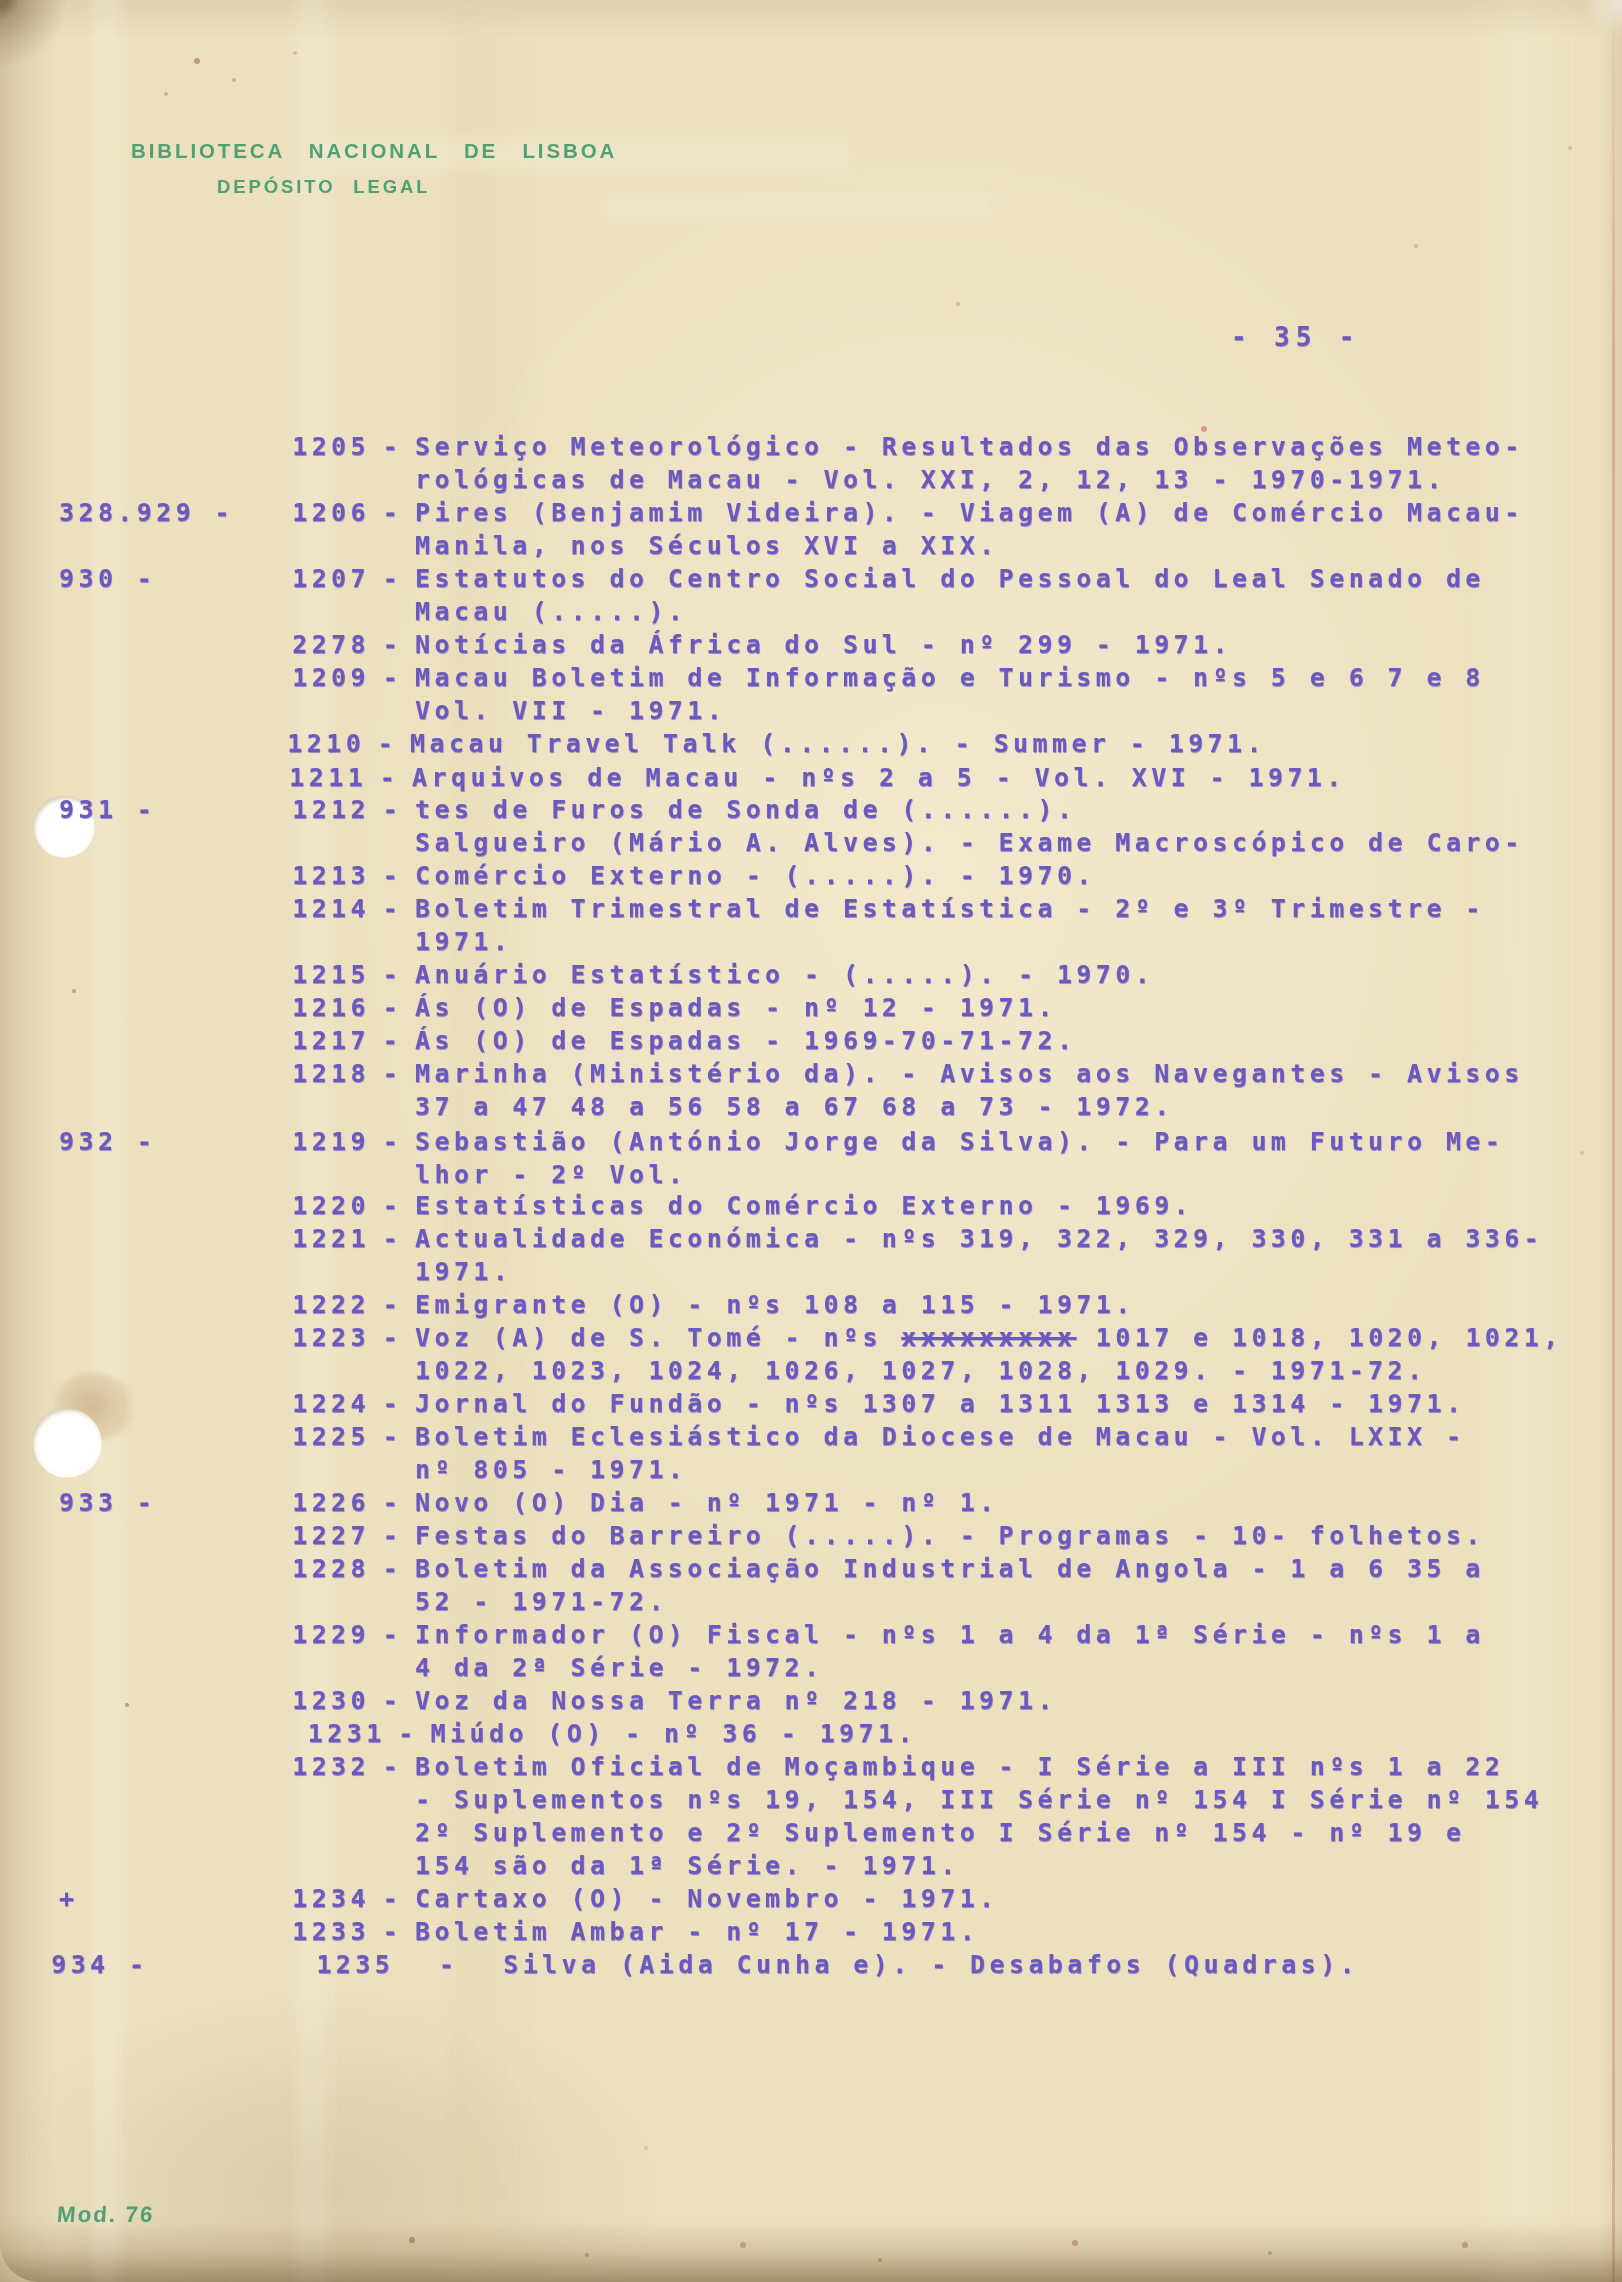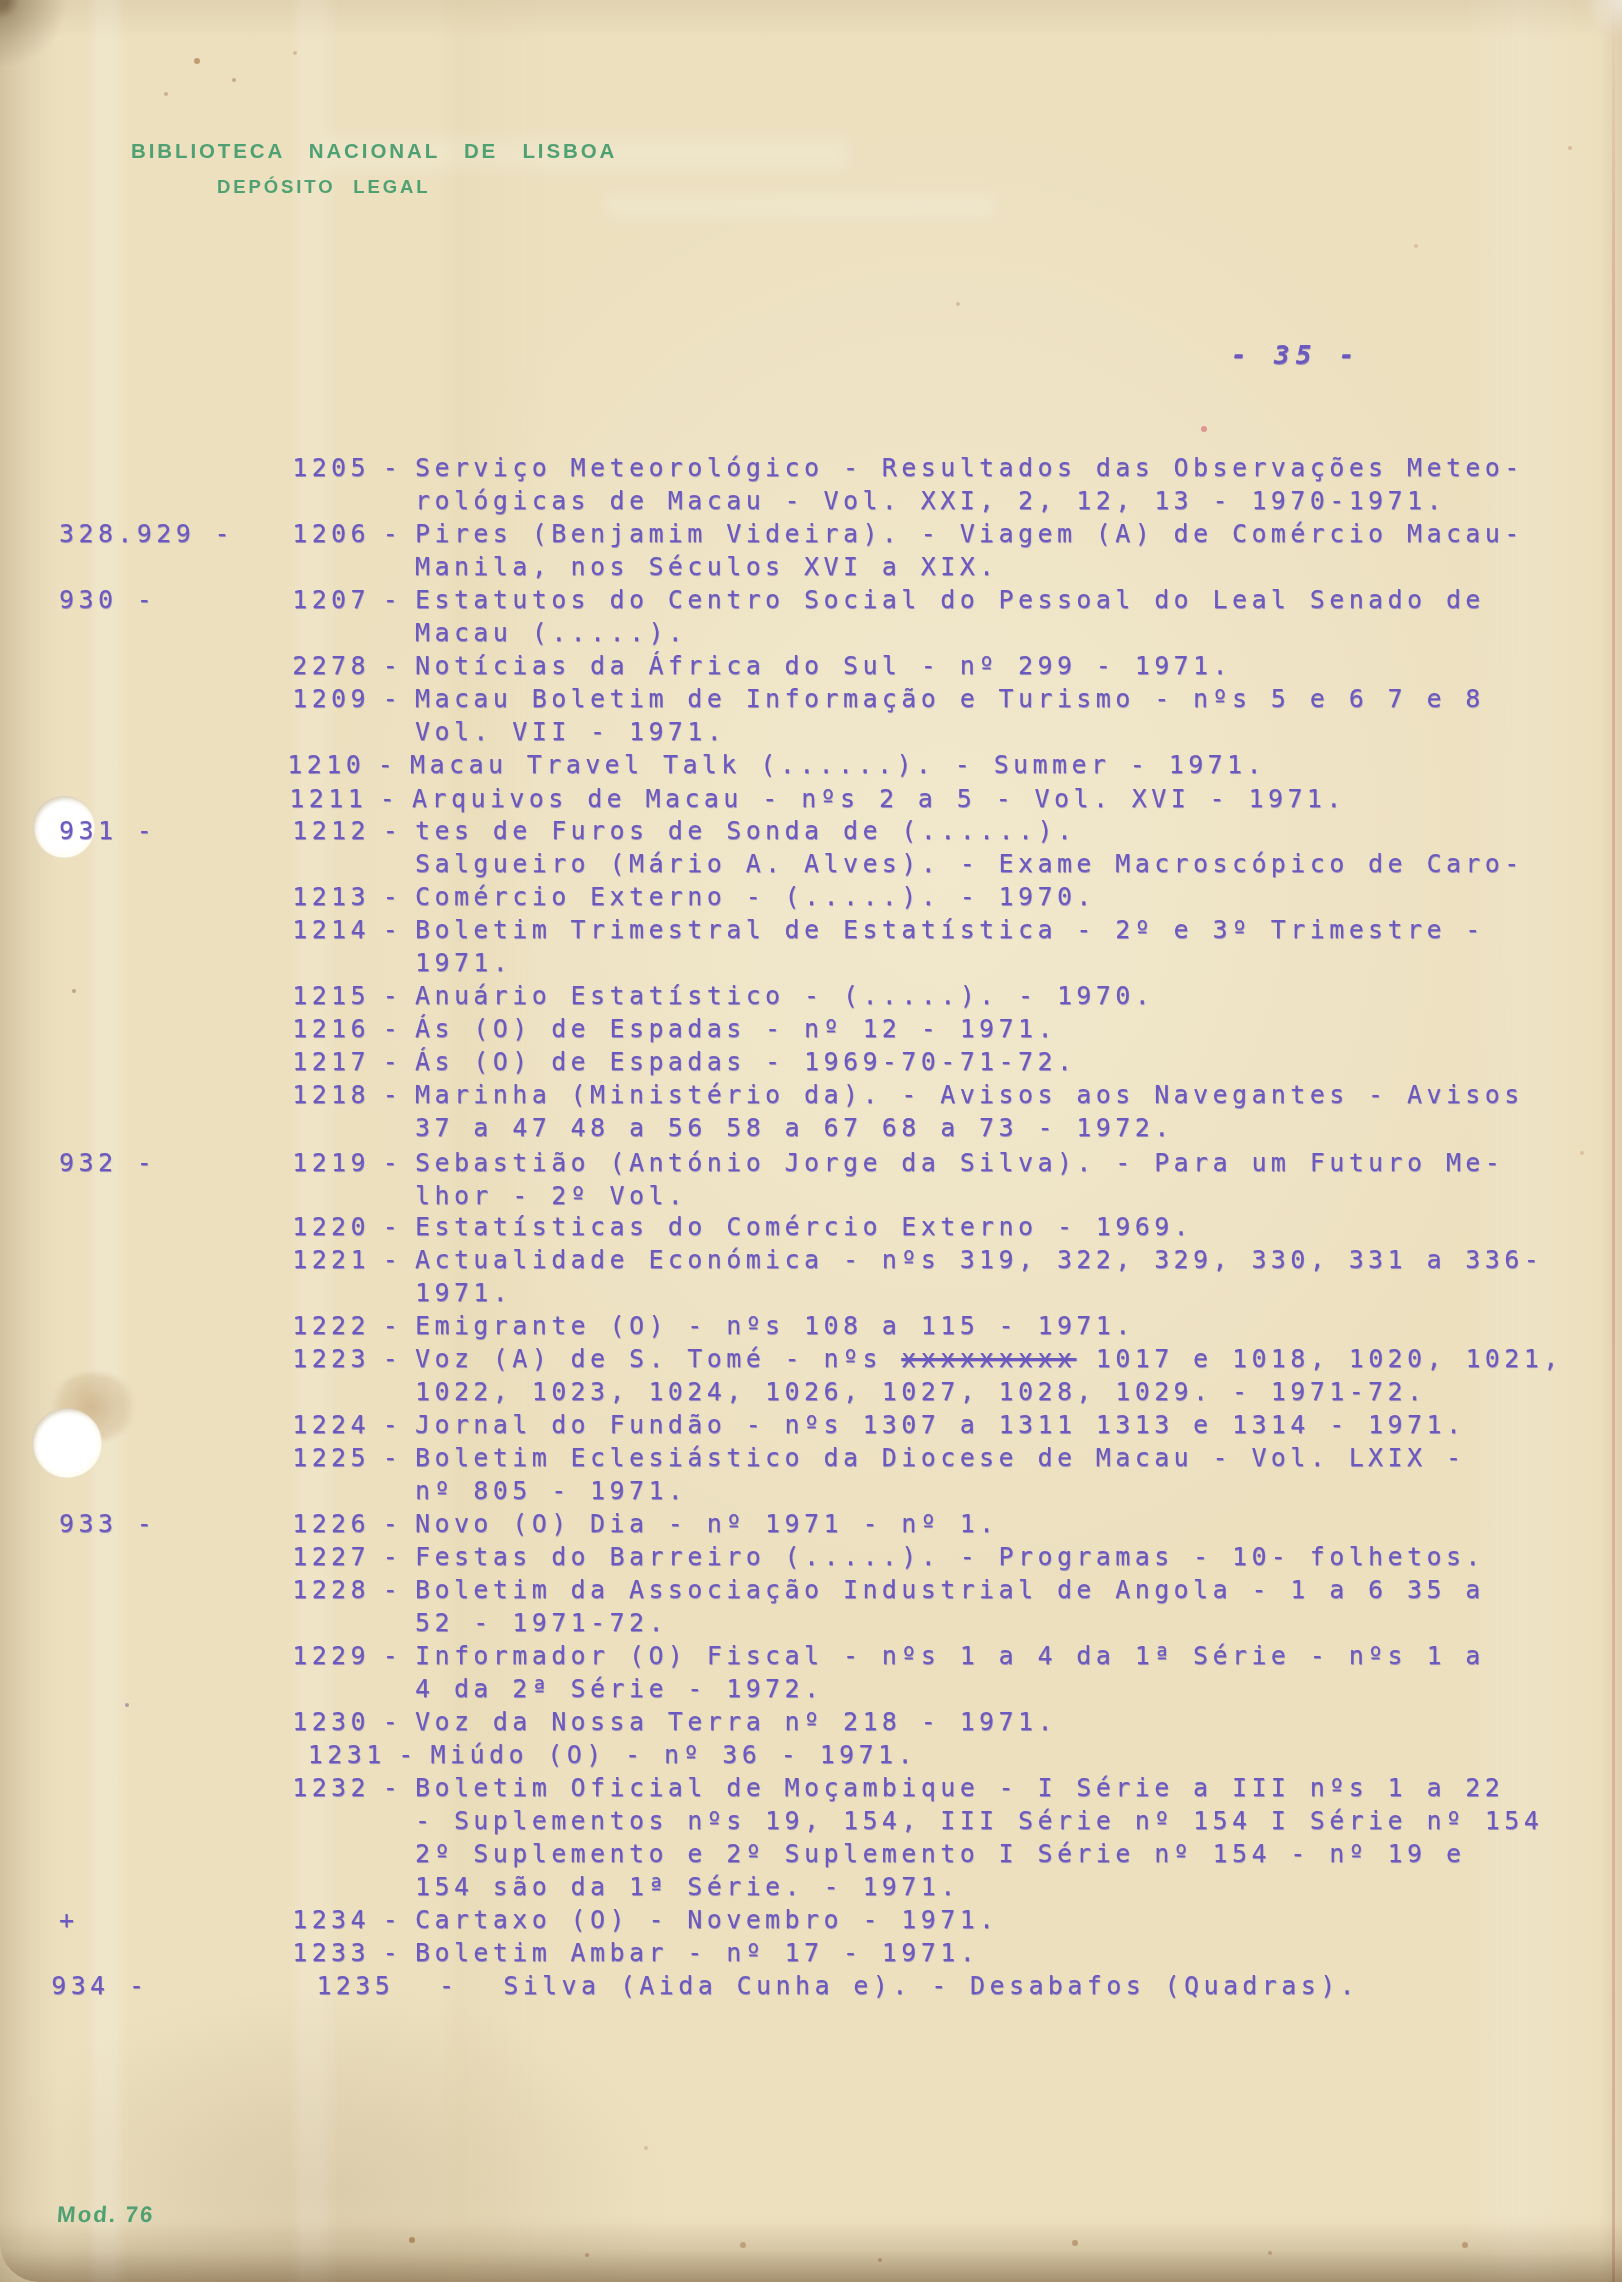--- a/index.html
+++ b/index.html
@@ -63,22 +63,22 @@
       1463px 2243px 0 1px rgba(140,85,40,.4), 644px 2146px 0 0 rgba(150,100,60,.25),
       1568px 146px 0 0 rgba(160,100,50,.3), 1580px 1151px 0 0 rgba(160,100,50,.25);}
   
   .hdr{position:absolute;color:var(--green);font-family:"Liberation Sans",sans-serif;font-weight:bold;margin-top:16px;}
   .hdr1{left:131px;top:123px;font-size:20.5px;letter-spacing:2.9px;word-spacing:15.6px;}
   .hdr2{left:217px;top:160px;font-size:18.5px;letter-spacing:2.9px;word-spacing:9.8px;}
   .footer-model{position:absolute;left:57px;top:2202px;color:var(--green);
     font-family:"Liberation Sans",sans-serif;font-weight:bold;font-size:22.4px;letter-spacing:2px;transform:skewX(-4deg);}
   
   .ink{color:var(--ink);text-shadow:0.5px 0.5px 0.7px rgba(96,80,175,.6);}
-  .page-number{position:absolute;left:1231px;top:340px;font-size:26px;font-weight:700;letter-spacing:5.9px;font-style:italic;}
-  .list{position:absolute;left:59px;top:451px;width:1541px;font-size:25px;font-weight:400;letter-spacing:4.4px;line-height:33px;}
+  .page-number{position:absolute;left:1231px;top:322px;font-size:26px;font-weight:700;letter-spacing:5.9px;}
+  .list{position:absolute;left:59px;top:430px;width:1541px;font-size:25px;font-weight:700;letter-spacing:4.4px;line-height:33px;}
   .entry{display:flex;align-items:flex-start;}
   .margin{width:229px;text-align:left;padding-right:13.7px;box-sizing:border-box;white-space:pre;}
   .num{width:82px;text-align:right;white-space:pre;}
   .dash{width:45px;text-align:center;}
   .lines{flex:1;min-width:0;}
   .tline{white-space:pre;}
   .tline s{text-decoration:line-through;text-decoration-thickness:3.4px;}
   
   .entry:nth-of-type(6){transform:translateX(-4.9px);}
   .entry:nth-of-type(7){transform:translateX(-2.9px) translateY(1px);}

